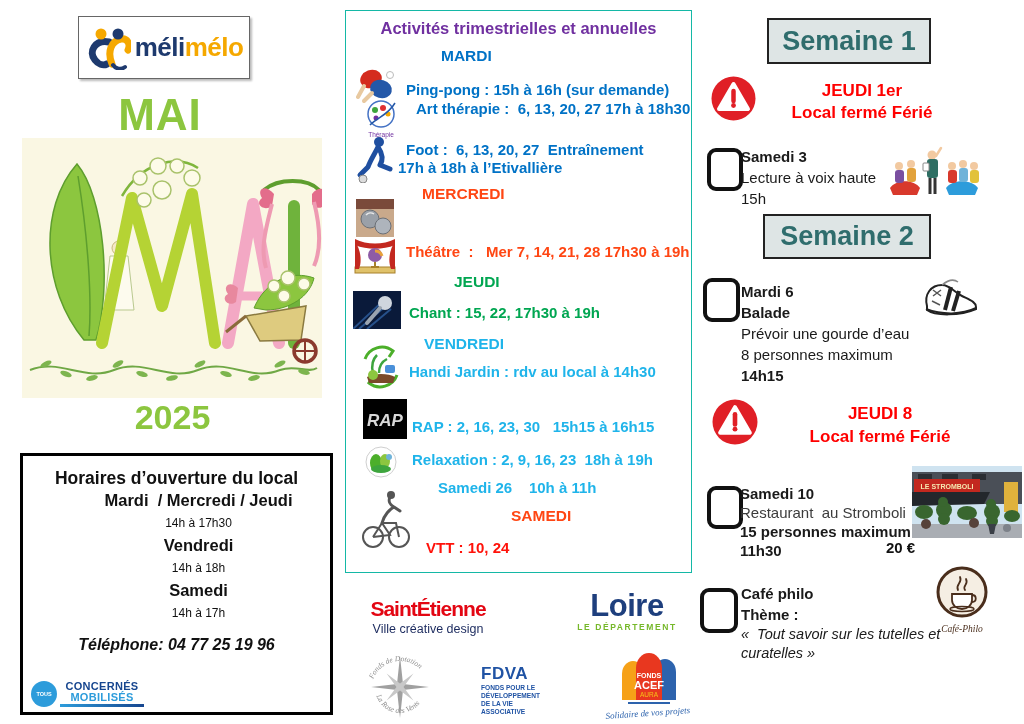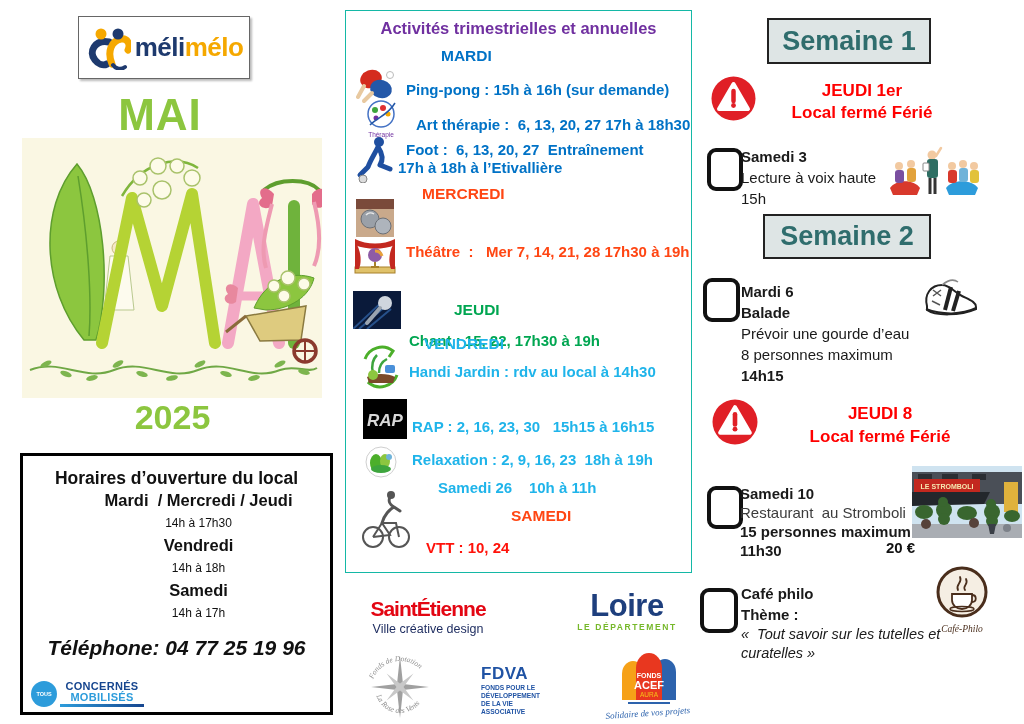--- a/index.html
+++ b/index.html
@@ -15,34 +15,34 @@
             box-shadow:2px 2px 2px #bbb;display:flex;align-items:center;justify-content:center;gap:4px;}
   .logo-meli{color:#1E3A6E;font-size:26px;font-weight:bold;letter-spacing:-.5px;}
   .logo-melo{color:#F5A800;font-size:26px;font-weight:bold;letter-spacing:-.5px;}
   .month-title{left:60px;top:90px;width:200px;font-size:44px;color:#8CC63F;font-weight:bold;text-align:center;letter-spacing:1px;}
   .flower-panel{left:22px;top:138px;width:300px;height:260px;}
   .year-title{left:60px;top:398px;width:225px;font-size:34px;color:#8CC63F;font-weight:bold;text-align:center;}
   .hours-box{left:20px;top:453px;width:307px;height:256px;border:3px solid #000;background:#fff;}
   .hours-title{margin-top:12px;font-size:17.5px;}
   .hours-line{font-size:12px;line-height:22px;}
   .hours-day{font-weight:bold;font-size:16.5px;line-height:23px;}
-  .phone-line{margin-top:12px;font-size:21px;font-weight:bold;font-style:italic;}
+  .phone-line{margin-top:12px;font-size:16px;font-weight:bold;font-style:italic;}
   .tous-logo{left:8px;bottom:5px;display:flex;align-items:center;gap:3px;}
   .tous-badge{width:26px;height:26px;border-radius:50%;background:#2D9CDB;color:#fff;font-size:5.5px;
               font-weight:bold;display:flex;align-items:center;justify-content:center;}
   .tous-l1{color:#17468F;font-size:11px;font-weight:bold;line-height:11px;letter-spacing:.3px;}
   .tous-l2{color:#2D9CDB;font-size:11px;font-weight:bold;line-height:11px;letter-spacing:.3px;}
   .tous-bar{height:3px;width:84px;background:linear-gradient(90deg,#2D9CDB,#17468F);margin-top:1px;}
 
   
   .act-box{left:345px;top:10px;width:345px;height:561px;border:1px solid #14b8a6;background:#fff;}
   .act-title{left:0;top:8px;width:100%;text-align:center;color:#7030A0;font-size:16.5px;font-weight:bold;}
   .day{font-size:15.5px;font-weight:bold;}
   .act-line{font-size:15px;font-weight:bold;white-space:pre;}
-  .c-blue{color:#0072C6;} .c-orange{color:#FF4613;} .c-green{color:#00A651;margin-top:28px;}
+  .c-blue{color:#0072C6;} .c-orange{color:#FF4613;} .c-green{color:#00A651;}
   .c-cyan{color:#1FB4EA;} .c-red{color:#FF120A;}
 
   
   .week-header{background:#DEE5E5;border:2.5px solid #222;color:#2F6D6D;font-size:27px;font-weight:bold;
                display:flex;align-items:center;justify-content:center;}
   .closed{color:#FF0000;font-size:17px;font-weight:bold;line-height:22px;text-align:center;}
   .checkbox{border:4px solid #111;border-radius:9px;background:#fff;}
   .ev{font-size:15px;line-height:21px;color:#1a1a1a;}
   .ev .t{font-weight:bold;}
   .quote{font-style:italic;font-size:14.5px;line-height:19px;white-space:pre-wrap;}
@@ -178,21 +178,21 @@
 
     <svg class="abs" style="left:18px;top:88px;" width="34" height="42" viewBox="0 0 34 42">
       <circle cx="17" cy="15" r="13" fill="#fff" stroke="#4472C4" stroke-width="1.5"></circle>
       <circle cx="11" cy="11" r="3" fill="#3DA53D"></circle>
         <circle cx="19" cy="9" r="3" fill="#E03030"></circle>
       <circle cx="24" cy="15" r="2.5" fill="#F5A800"></circle>
         <circle cx="12" cy="19" r="2.5" fill="#7030A0"></circle>
       <path d="M6,26 C14,18 24,16 31,4" stroke="#2458A8" stroke-width="1.5" fill="none"></path>
       <text x="17" y="38" font-size="6.5" fill="#7030A0" text-anchor="middle">Thérapie</text>
     </svg>
-    <div class="abs act-line c-blue" style="left:70px;top:105px;">Art thérapie :  6, 13, 20, 27 17h à 18h30</div>
+    <div class="abs act-line c-blue" style="left:70px;top:89px;">Art thérapie :  6, 13, 20, 27 17h à 18h30</div>
 
     <svg class="abs" style="left:8px;top:124px;" width="44" height="48" viewBox="0 0 44 48">
       <circle cx="25" cy="7" r="5" fill="#1F4FA0"></circle>
       <path d="M24,12 C20,20 16,26 14,32 M24,12 C28,18 30,24 26,30 M14,32 L6,40 M26,30 L36,34" stroke="#1F4FA0" stroke-width="5" fill="none" stroke-linecap="round"></path>
       <circle cx="9" cy="44" r="4" fill="#dcdcdc" stroke="#888"></circle>
     </svg>
     <div class="abs act-line c-blue" style="left:60px;top:130px;">Foot :  6, 13, 20, 27  Entraînement</div>
     <div class="abs act-line c-blue" style="left:52px;top:148px;">17h à 18h à l’Etivallière</div>
 
     <div class="abs day c-orange" style="left:76px;top:174px;">MERCREDI</div>

